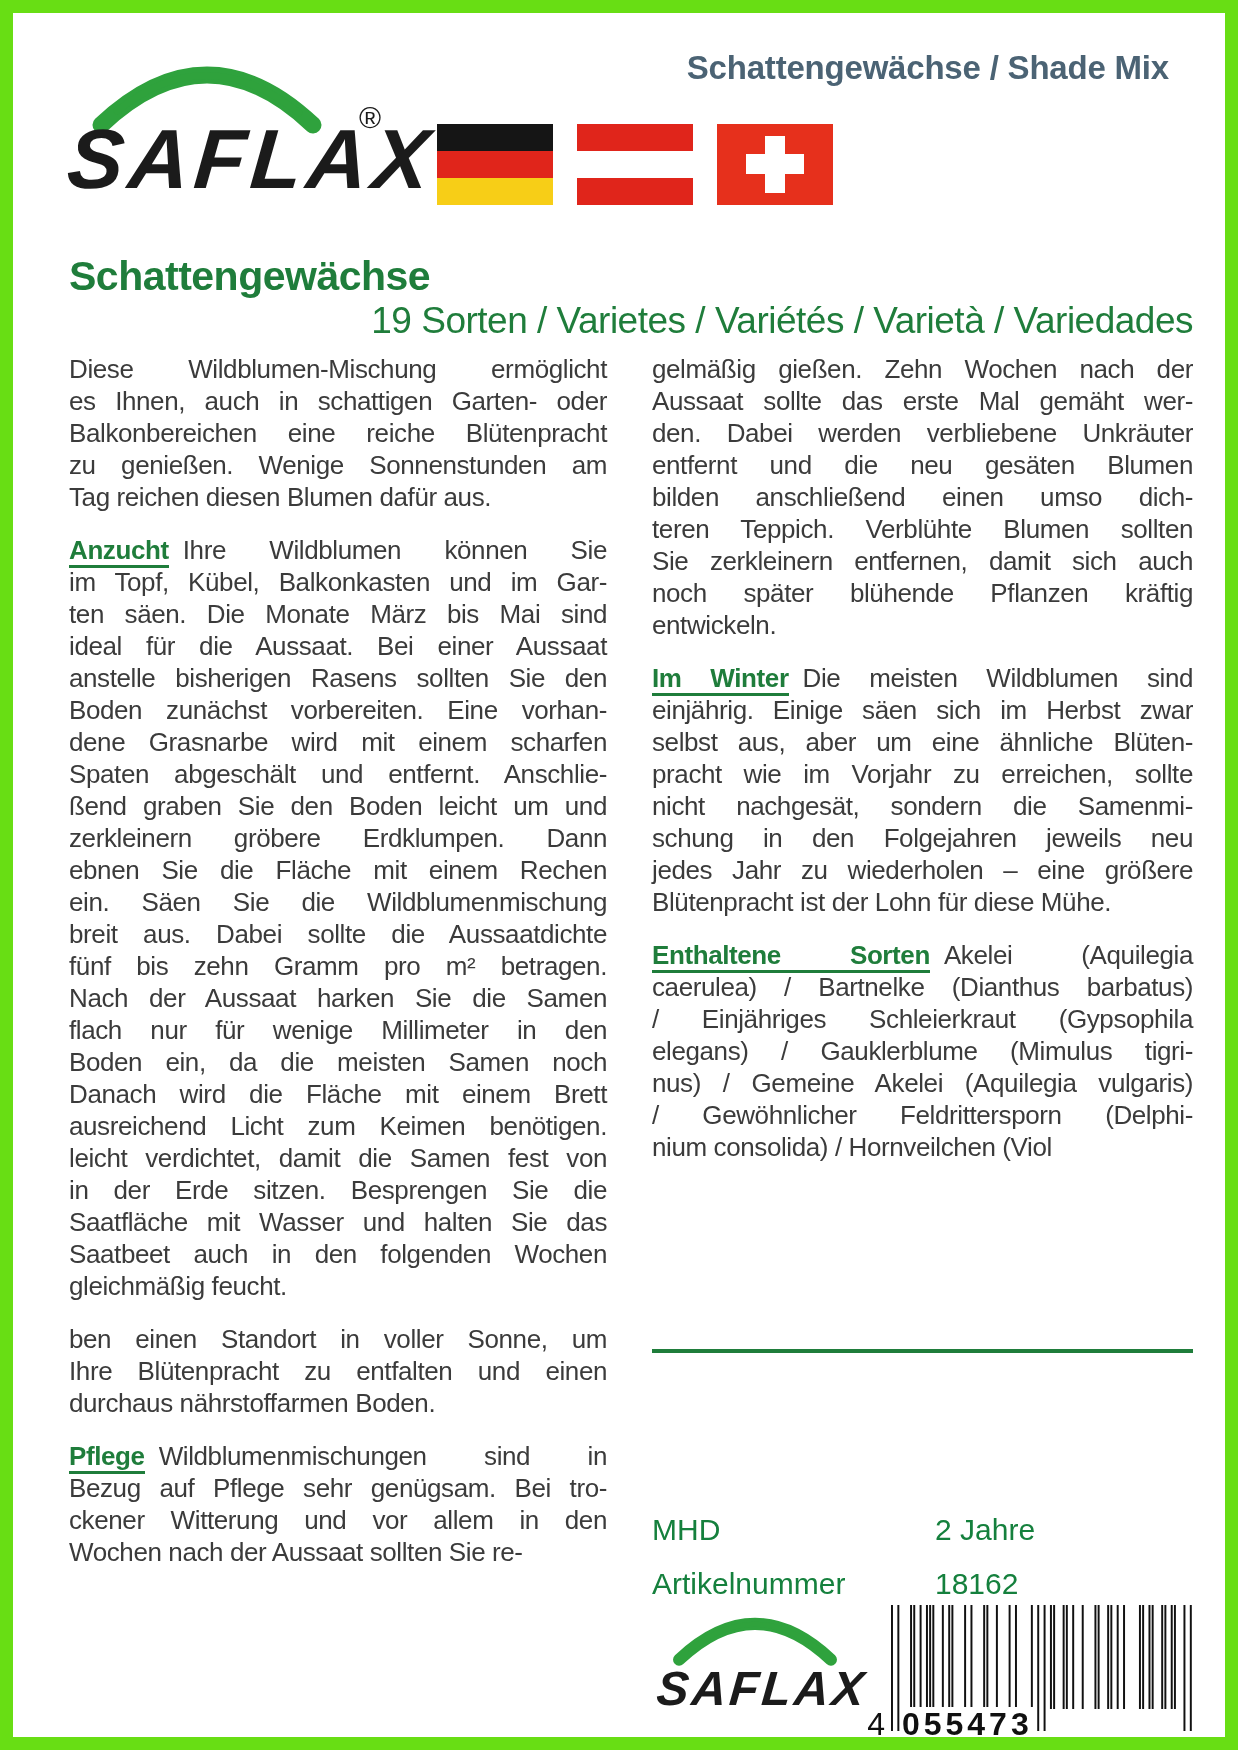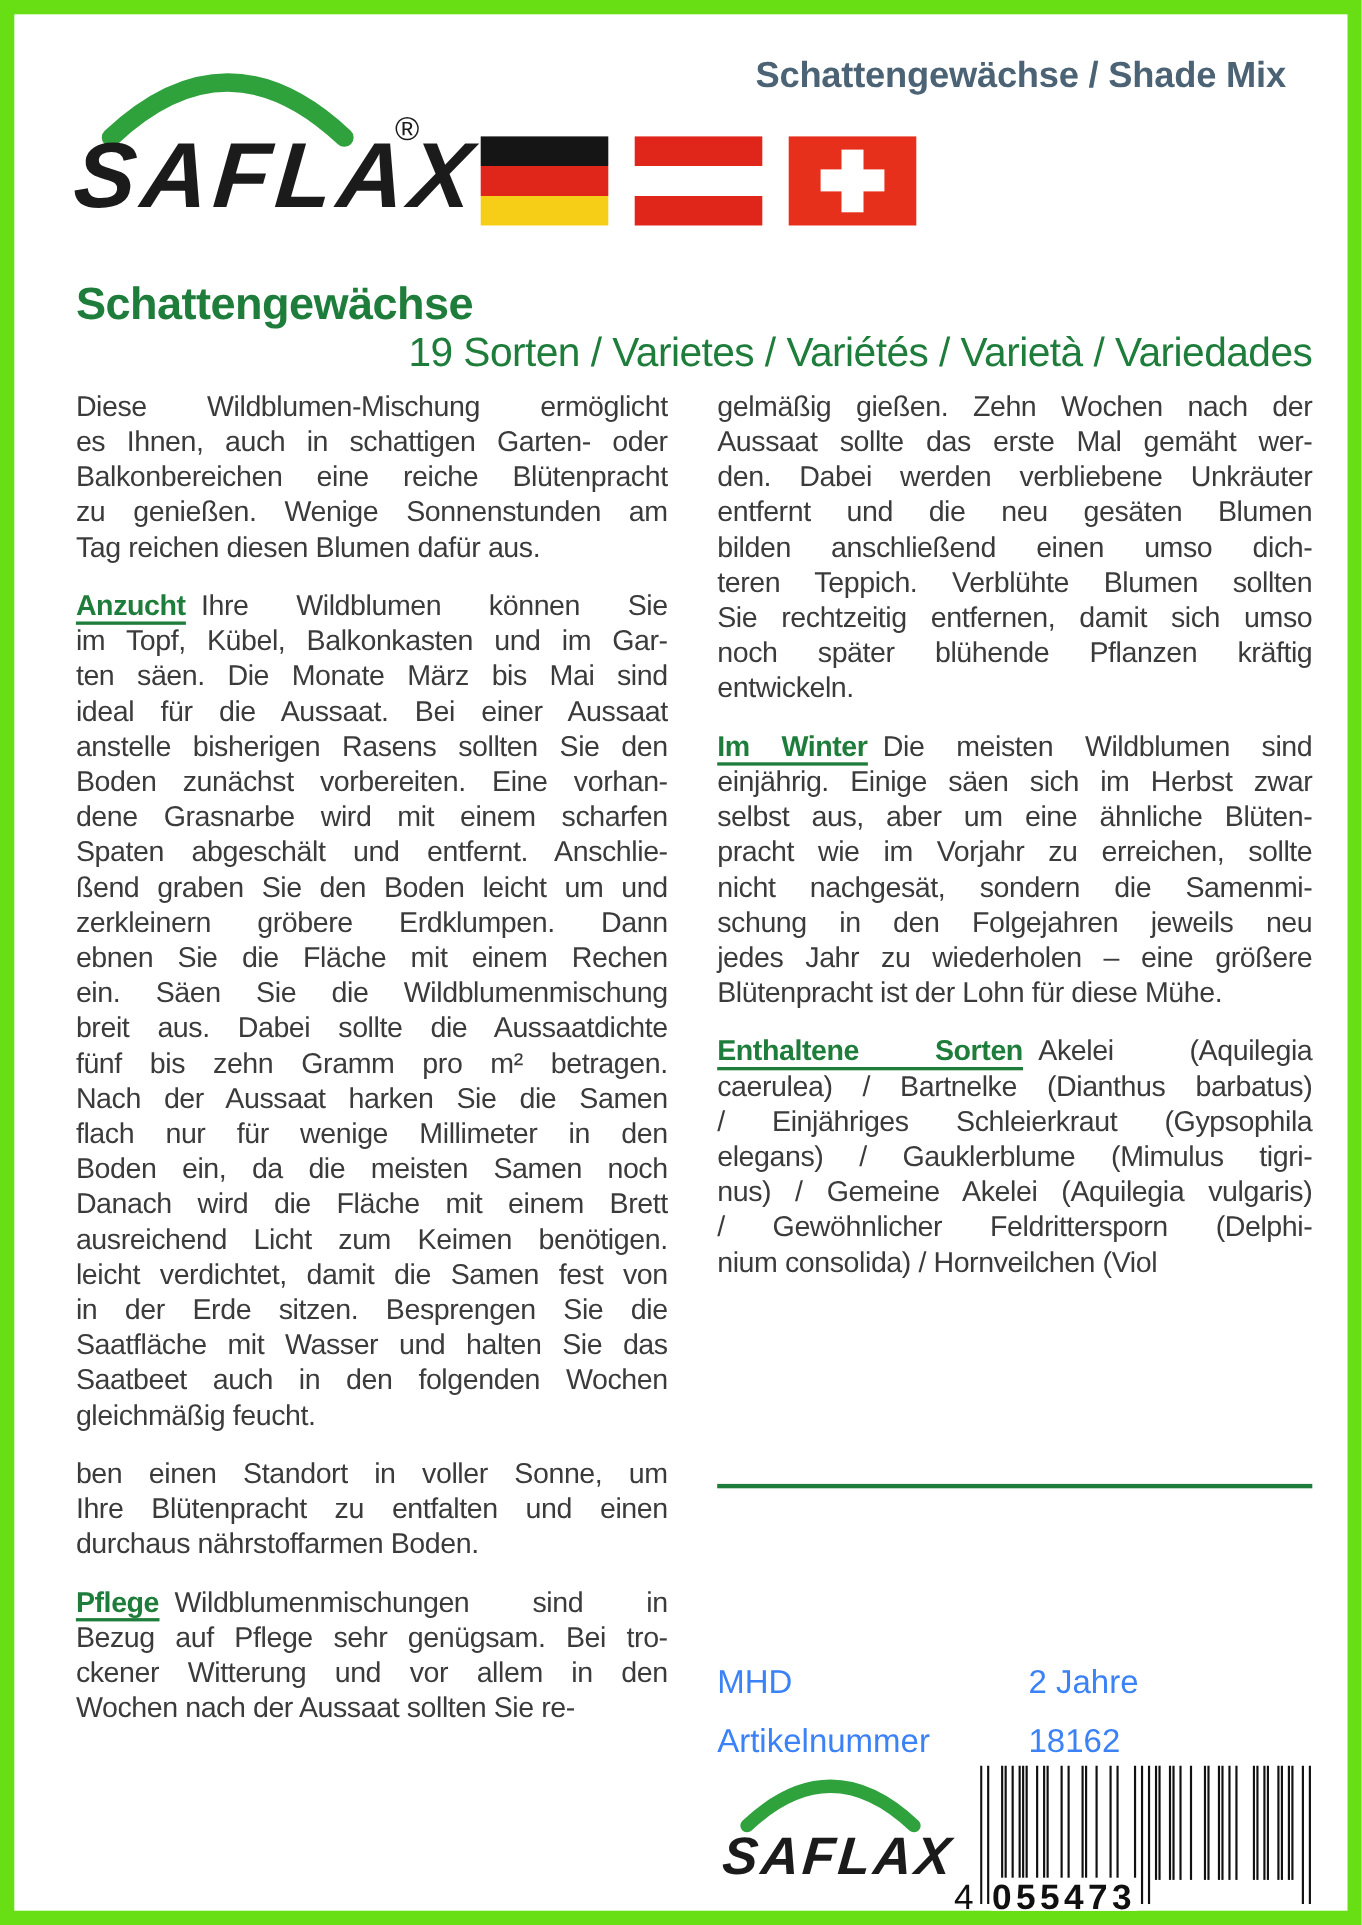--- a/index.html
+++ b/index.html
@@ -34,21 +34,21 @@
   
   .col{position:absolute; top:340px; font-size:26px; line-height:32px; letter-spacing:-0.4px; color:var(--body_text);}
   .col-left{left:56px; width:538px;}
   .col-right{left:639px; width:541px;}
   .block{margin-bottom:21px;}
   .ln{text-align:justify; text-align-last:justify;}
   .ln-last{text-align-last:left;}
   .sec{color:var(--green); font-weight:700; border-bottom:3px solid var(--green); margin-right:14px;}
   
   .divider{position:absolute; left:639px; top:1336px; width:541px; height:4px; background:var(--green);}
-  .info{position:absolute; left:639px; top:1500px; font-size:30px; color:#3b82f6;}
+  .info{position:absolute; left:639px; top:1500px; font-size:30px; color:#15803d;}
   .info-row{display:flex; margin-bottom:20px;}
   .info-label{width:283px;}
   .logo-small{position:absolute; left:642px; top:1588px; width:215px; height:130px;}
   .logo-small svg{position:absolute; left:0; top:0; width:200px; height:68px;}
   .brand-small{
     position:absolute; left:2px; top:60px; font-size:48px; font-weight:700; font-style:italic;
     letter-spacing:3px; color:var(--logo_black); transform:skewX(-5deg); white-space:nowrap;
   }
   .barcode{position:absolute; left:878px; top:1592px; width:302px; height:144px;}
   .barcode svg{position:absolute; left:0; top:0;}
@@ -128,21 +128,21 @@
       </div>
     </div>
   <div class="col col-right">
       <div class="block">
         <div class="ln">gelmäßig gießen. Zehn Wochen nach der</div>
         <div class="ln">Aussaat sollte das erste Mal gemäht wer-</div>
         <div class="ln">den. Dabei werden verbliebene Unkräuter</div>
         <div class="ln">entfernt und die neu gesäten Blumen</div>
         <div class="ln">bilden anschließend einen umso dich-</div>
         <div class="ln">teren Teppich. Verblühte Blumen sollten</div>
-        <div class="ln">Sie rechtzeitig entfernen, damit sich umso</div>
+        <div class="ln">Sie zerkleinern entfernen, damit sich auch</div>
         <div class="ln">noch später blühende Pflanzen kräftig</div>
         <div class="ln ln-last">entwickeln.</div>
       </div>
       <div class="block">
         <div class="ln"><span class="sec">Im Winter</span>Die meisten Wildblumen sind</div>
         <div class="ln">einjährig. Einige säen sich im Herbst zwar</div>
         <div class="ln">selbst aus, aber um eine ähnliche Blüten-</div>
         <div class="ln">pracht wie im Vorjahr zu erreichen, sollte</div>
         <div class="ln">nicht nachgesät, sondern die Samenmi-</div>
         <div class="ln">schung in den Folgejahren jeweils neu</div>

